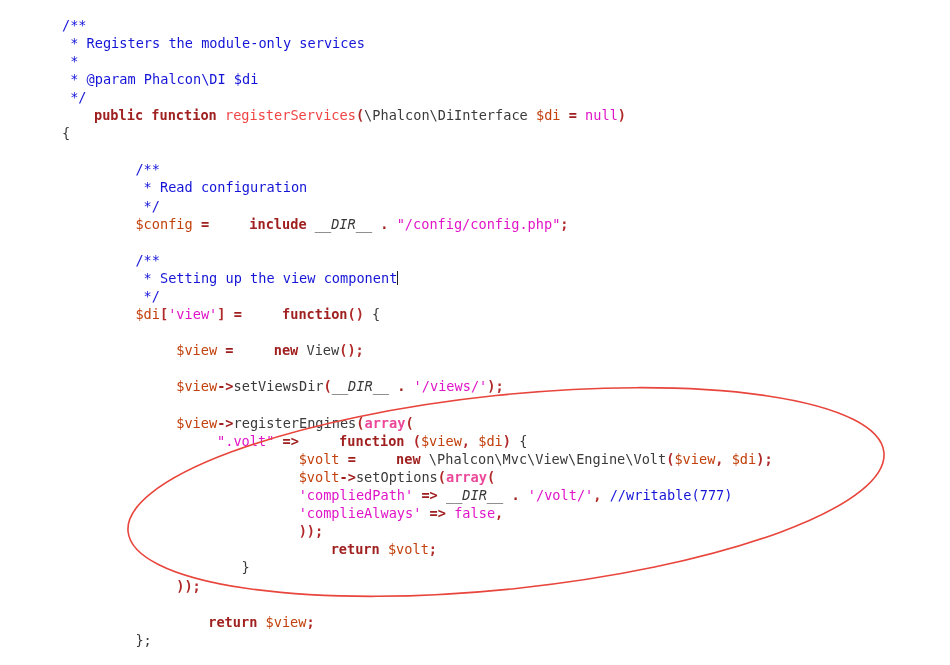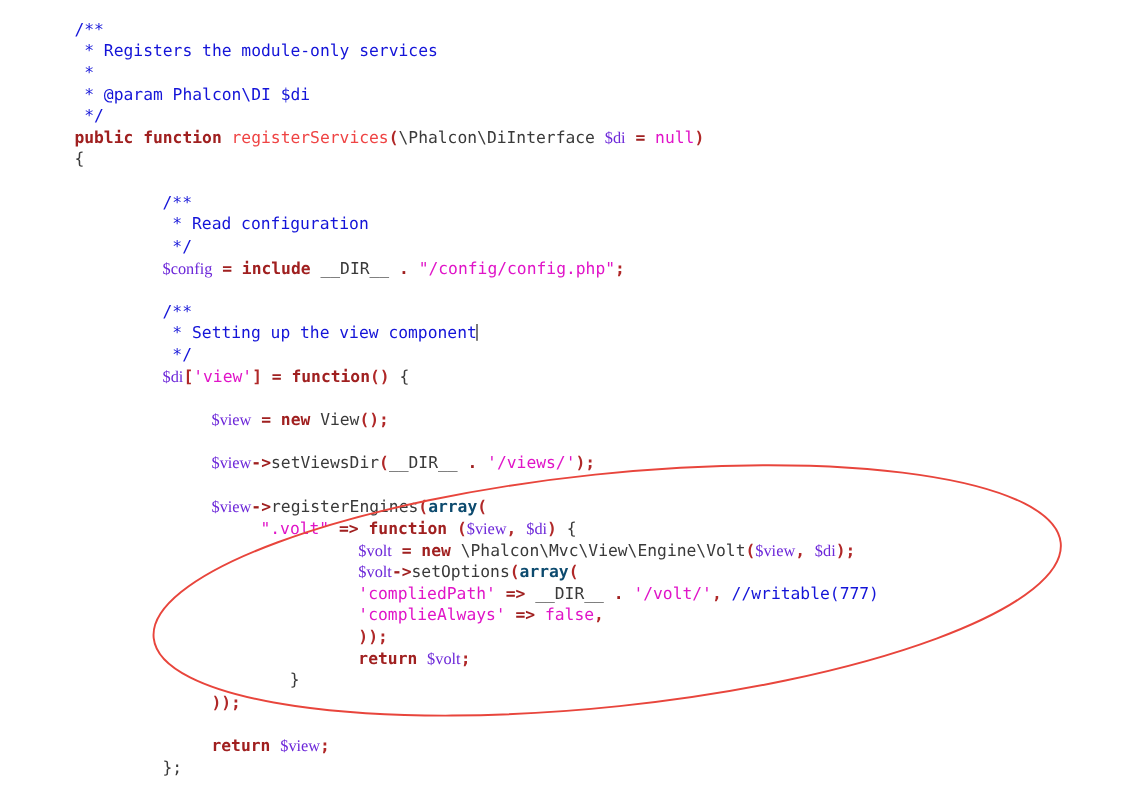--- a/index.html
+++ b/index.html
@@ -23,29 +23,29 @@
     font-size: 13.6px;
     line-height: 18.1px;
     white-space: pre;
     letter-spacing: 0px;
   }
   .ln { display: block; height: 18.1px; }
   .blank { display: block; height: 18.1px; }
 
   
   .cmt  { color: #1414d8; }
-  .kw   { color: #a02020; font-weight: bold; }
+  .kw   { color: #a02020; font-weight: bold; margin-left: 32px; }
   .fn   { color: #555555; }
   .var  { color: #0d8a8a; }
   .str  { color: #e015c8; }
   .op   { color: #a02020; font-weight: bold; }
   .plain{ color: #3a3a3a; }
   .arr  { color: #1a7a4a; font-weight: bold; }
   .cnst { color: #e015c8; text-align: right; }
-  .dir  { color: #3a3a3a; }
+  .dir  { color: #3a3a3a; font-style: italic; }
   .punc { color: #b02828; font-weight: bold; }
 
   
   .caret {
     display: inline-block;
     width: 1px;
     height: 14px;
     background: #222;
     vertical-align: -2px;
     margin-left: 0px;
@@ -53,21 +53,21 @@
 
   
   #annotation-layer {
     position: absolute;
     left: 0; top: 0;
     width: 950px;
     height: 665px;
     pointer-events: none;
   }
 </style>
-<style>.cmt{color:#1414d8;}.kw{color:#a02020;}.op{color:#a02020;}.fn{color:#ef4444;}.var{color:#6d28d9;font-family:Liberation Serif, serif;}.str{color:#e015c8;}.cnst{color:#e015c8;}.arr{color:#0c4a6e;text-align:center;}.punc{color:#b02828;}.plain{color:#3a3a3a;text-align:right;}.dir{color:#3a3a3a;}#page{background:#ffffff;}</style></head>
+<style>.cmt{color:#1414d8;}.kw{color:#a02020;}.op{color:#a02020;}.fn{color:#ef4444;}.var{color:#c2410c;}.str{color:#e015c8;}.cnst{color:#e015c8;}.arr{color:#ec4899;text-align:center;}.punc{color:#b02828;}.plain{color:#3a3a3a;text-align:right;}.dir{color:#3a3a3a;}#page{background:#ffffff;}</style></head>
 <body>
 
 <div id="page">
 
   <pre id="code-block"><span class="ln"><span class="cmt">/**</span></span><span class="ln"><span class="cmt"> * Registers the module-only services</span></span><span class="ln"><span class="cmt"> *</span></span><span class="ln"><span class="cmt"> * @param Phalcon\DI $di</span></span><span class="ln"><span class="cmt"> */</span></span><span class="ln"><span class="kw">public function</span><span class="plain"> </span><span class="fn">registerServices</span><span class="punc">(</span><span class="plain">\Phalcon\DiInterface </span><span class="var">$di</span><span class="plain"> </span><span class="op">=</span><span class="plain"> </span><span class="cnst">null</span><span class="punc">)</span></span><span class="ln"><span class="plain">{</span></span><span class="blank">&nbsp;</span><span class="ln"><span style="display: inline-block; width: 73.44px;"></span><span class="cmt">/**</span></span><span class="ln"><span style="display: inline-block; width: 73.44px;"></span><span class="cmt"> * Read configuration</span></span><span class="ln"><span style="display: inline-block; width: 73.44px;"></span><span class="cmt"> */</span></span><span class="ln"><span style="display: inline-block; width: 73.44px;"></span><span class="var">$config</span><span class="plain"> </span><span class="op">=</span><span class="plain"> </span><span class="kw">include</span><span class="dir"> __DIR__ </span><span class="op">.</span><span class="plain"> </span><span class="str">"/config/config.php"</span><span class="punc">;</span></span><span class="blank">&nbsp;</span><span class="ln"><span style="display: inline-block; width: 73.44px;"></span><span class="cmt">/**</span></span><span class="ln"><span style="display: inline-block; width: 73.44px;"></span><span class="cmt"> * Setting up the view component</span><span class="caret"></span></span><span class="ln"><span style="display: inline-block; width: 73.44px;"></span><span class="cmt"> */</span></span><span class="ln"><span style="display: inline-block; width: 73.44px;"></span><span class="var">$di</span><span class="punc">[</span><span class="str">'view'</span><span class="punc">]</span><span class="plain"> </span><span class="op">=</span><span class="plain"> </span><span class="kw">function</span><span class="punc">()</span><span class="plain"> {</span></span><span class="blank">&nbsp;</span><span class="ln"><span style="display: inline-block; width: 114.24px;"></span><span class="var">$view</span><span class="plain"> </span><span class="op">=</span><span class="plain"> </span><span class="kw">new</span><span class="plain"> View</span><span class="punc">();</span></span><span class="blank">&nbsp;</span><span class="ln"><span style="display: inline-block; width: 114.24px;"></span><span class="var">$view</span><span class="op">-&gt;</span><span class="plain">setViewsDir</span><span class="punc">(</span><span class="dir">__DIR__ </span><span class="op">.</span><span class="plain"> </span><span class="str">'/views/'</span><span class="punc">);</span></span><span class="blank">&nbsp;</span><span class="ln"><span style="display: inline-block; width: 114.24px;"></span><span class="var">$view</span><span class="op">-&gt;</span><span class="plain">registerEngines</span><span class="punc">(</span><span class="arr">array</span><span class="punc">(</span></span><span class="ln"><span style="display: inline-block; width: 155.04px;"></span><span class="str">".volt"</span><span class="plain"> </span><span class="op">=&gt;</span><span class="plain"> </span><span class="kw">function</span><span class="punc"> (</span><span class="var">$view</span><span class="punc">,</span><span class="plain"> </span><span class="var">$di</span><span class="punc">)</span><span class="plain"> {</span></span><span class="ln"><span style="display: inline-block; width: 236.64px;"></span><span class="var">$volt</span><span class="plain"> </span><span class="op">=</span><span class="plain"> </span><span class="kw">new</span><span class="plain"> \Phalcon\Mvc\View\Engine\Volt</span><span class="punc">(</span><span class="var">$view</span><span class="punc">,</span><span class="plain"> </span><span class="var">$di</span><span class="punc">);</span></span><span class="ln"><span style="display: inline-block; width: 236.64px;"></span><span class="var">$volt</span><span class="op">-&gt;</span><span class="plain">setOptions</span><span class="punc">(</span><span class="arr">array</span><span class="punc">(</span></span><span class="ln"><span style="display: inline-block; width: 236.64px;"></span><span class="str">'compliedPath'</span><span class="plain"> </span><span class="op">=&gt;</span><span class="dir"> __DIR__ </span><span class="op">.</span><span class="plain"> </span><span class="str">'/volt/'</span><span class="punc">,</span><span class="plain"> </span><span class="cmt">//writable(777)</span></span><span class="ln"><span style="display: inline-block; width: 236.64px;"></span><span class="str">'complieAlways'</span><span class="plain"> </span><span class="op">=&gt;</span><span class="plain"> </span><span class="cnst">false</span><span class="punc">,</span></span><span class="ln"><span style="display: inline-block; width: 236.64px;"></span><span class="punc">));</span></span><span class="ln"><span style="display: inline-block; width: 236.64px;"></span><span class="kw">return</span><span class="plain"> </span><span class="var">$volt</span><span class="punc">;</span></span><span class="ln"><span style="display: inline-block; width: 179.52px;"></span><span class="plain">}</span></span><span class="ln"><span style="display: inline-block; width: 114.24px;"></span><span class="punc">));</span></span><span class="blank">&nbsp;</span><span class="ln"><span style="display: inline-block; width: 114.24px;"></span><span class="kw">return</span><span class="plain"> </span><span class="var">$view</span><span class="punc">;</span></span><span class="ln"><span style="display: inline-block; width: 73.44px;"></span><span class="plain">};</span></span></pre>
 
   <svg id="annotation-layer" viewBox="0 0 950 665" xmlns="http://www.w3.org/2000/svg">
     <ellipse id="highlight-ellipse" cx="506" cy="492" rx="380" ry="97" transform="rotate(-6 506 492)" fill="none" stroke="#e8453c" stroke-width="1.6"></ellipse>
   </svg>
 

